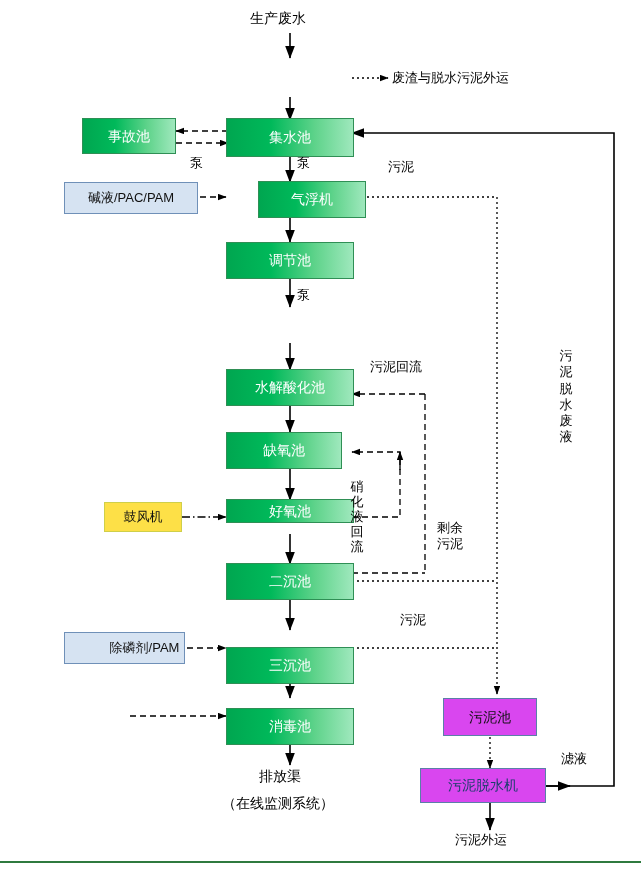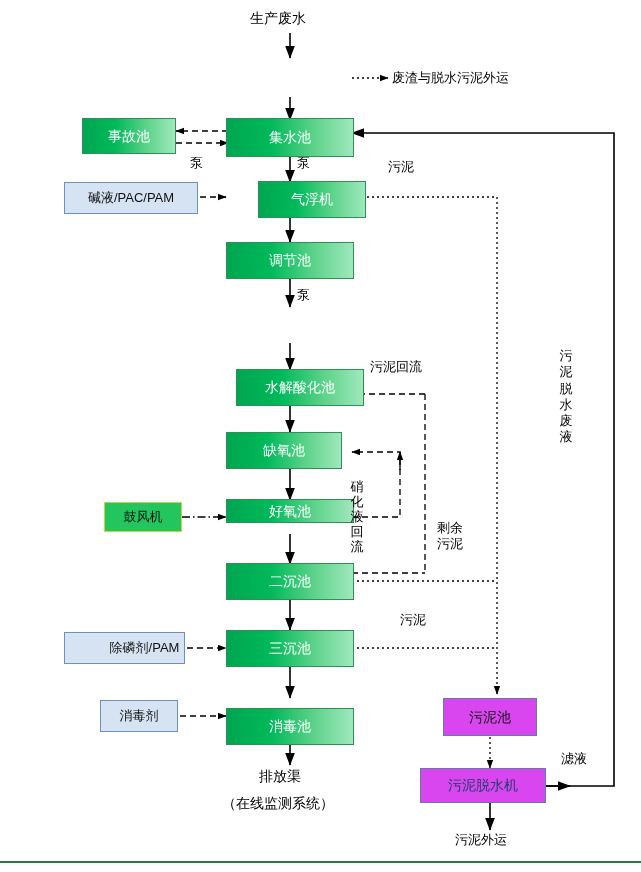--- a/index.html
+++ b/index.html
@@ -32,21 +32,21 @@
     border:1px solid #6f90b8;
     color:#111;
     margin-left:48px;
   }
   .blue2{
     background:#d946ef;
     border:1px solid #5b7fa8;
     color:#111;
   }
   .yellow{
-    background:#22c55e;
+    background:#fde047;
     border:1px solid #cfcf4a;
     color:#111;
   }
   .label{
     position:absolute;
     font-size:13px;
     color:#000;
     white-space:nowrap;
     line-height:1.15;
   }
@@ -124,30 +124,29 @@
     <path d="M546 786 L614 786 L614 133 L352 133" fill="none" stroke="#000" stroke-width="1.6" marker-end="url(#arrow)"></path>
     <path d="M546 786 L570 786" fill="none" stroke="#000" stroke-width="1.6" marker-end="url(#arrow)"></path>
   </svg>
 
   <div class="label" style="left:250px;top:10px;font-size:14px;">生产废水</div>
 
   <div class="node green" style="left:226px;top:118px;width:128px;height:39px;">集水池</div>
   <div class="node green" style="left:82px;top:118px;width:94px;height:36px;">事故池</div>
   <div class="node green" style="left:226px;top:181px;width:108px;height:37px;margin-left:32px;">气浮机</div>
   <div class="node green" style="left:226px;top:242px;width:128px;height:37px;">调节池</div>
-  <div class="node green" style="left:236px;top:369px;width:128px;height:37px;">水解酸化池</div>
+  <div class="node green" style="left:226px;top:369px;width:128px;height:37px;">水解酸化池</div>
   <div class="node green" style="left:226px;top:432px;width:116px;height:37px;">缺氧池</div>
   <div class="node green" style="left:226px;top:499px;width:128px;height:24px;">好氧池</div>
   <div class="node green" style="left:226px;top:563px;width:128px;height:37px;">二沉池</div>
-  <div class="node green" style="left:226px;top:630px;width:128px;height:37px;">三沉池</div>
+  <div class="node green" style="left:226px;top:647px;width:128px;height:37px;">三沉池</div>
   <div class="node green" style="left:226px;top:708px;width:128px;height:37px;">消毒池</div>
 
   <div class="node blue" style="left:16px;top:182px;width:134px;height:32px;font-size:13px;">碱液/PAC/PAM</div>
   <div class="node blue" style="left:16px;top:632px;width:121px;height:32px;font-size:13px;padding-left:40px;">除磷剂/PAM</div>
-  <div class="node blue" style="left:52px;top:700px;width:78px;height:32px;font-size:13px;">消毒剂</div>
   <div class="node yellow" style="left:104px;top:502px;width:78px;height:30px;font-size:13px;">鼓风机</div>
 
   <div class="node blue2" style="left:443px;top:698px;width:94px;height:38px;">污泥池</div>
   <div class="node blue2" style="left:420px;top:768px;width:126px;height:35px;color:#1a3f6b;">污泥脱水机</div>
 
   <div class="label" style="left:392px;top:78px;transform:translateY(-50%);">废渣与脱水污泥外运</div>
   <div class="label" style="left:190px;top:156px;">泵</div>
   <div class="label" style="left:297px;top:156px;">泵</div>
   <div class="label" style="left:297px;top:288px;">泵</div>
   <div class="label" style="left:388px;top:160px;">污泥</div>

